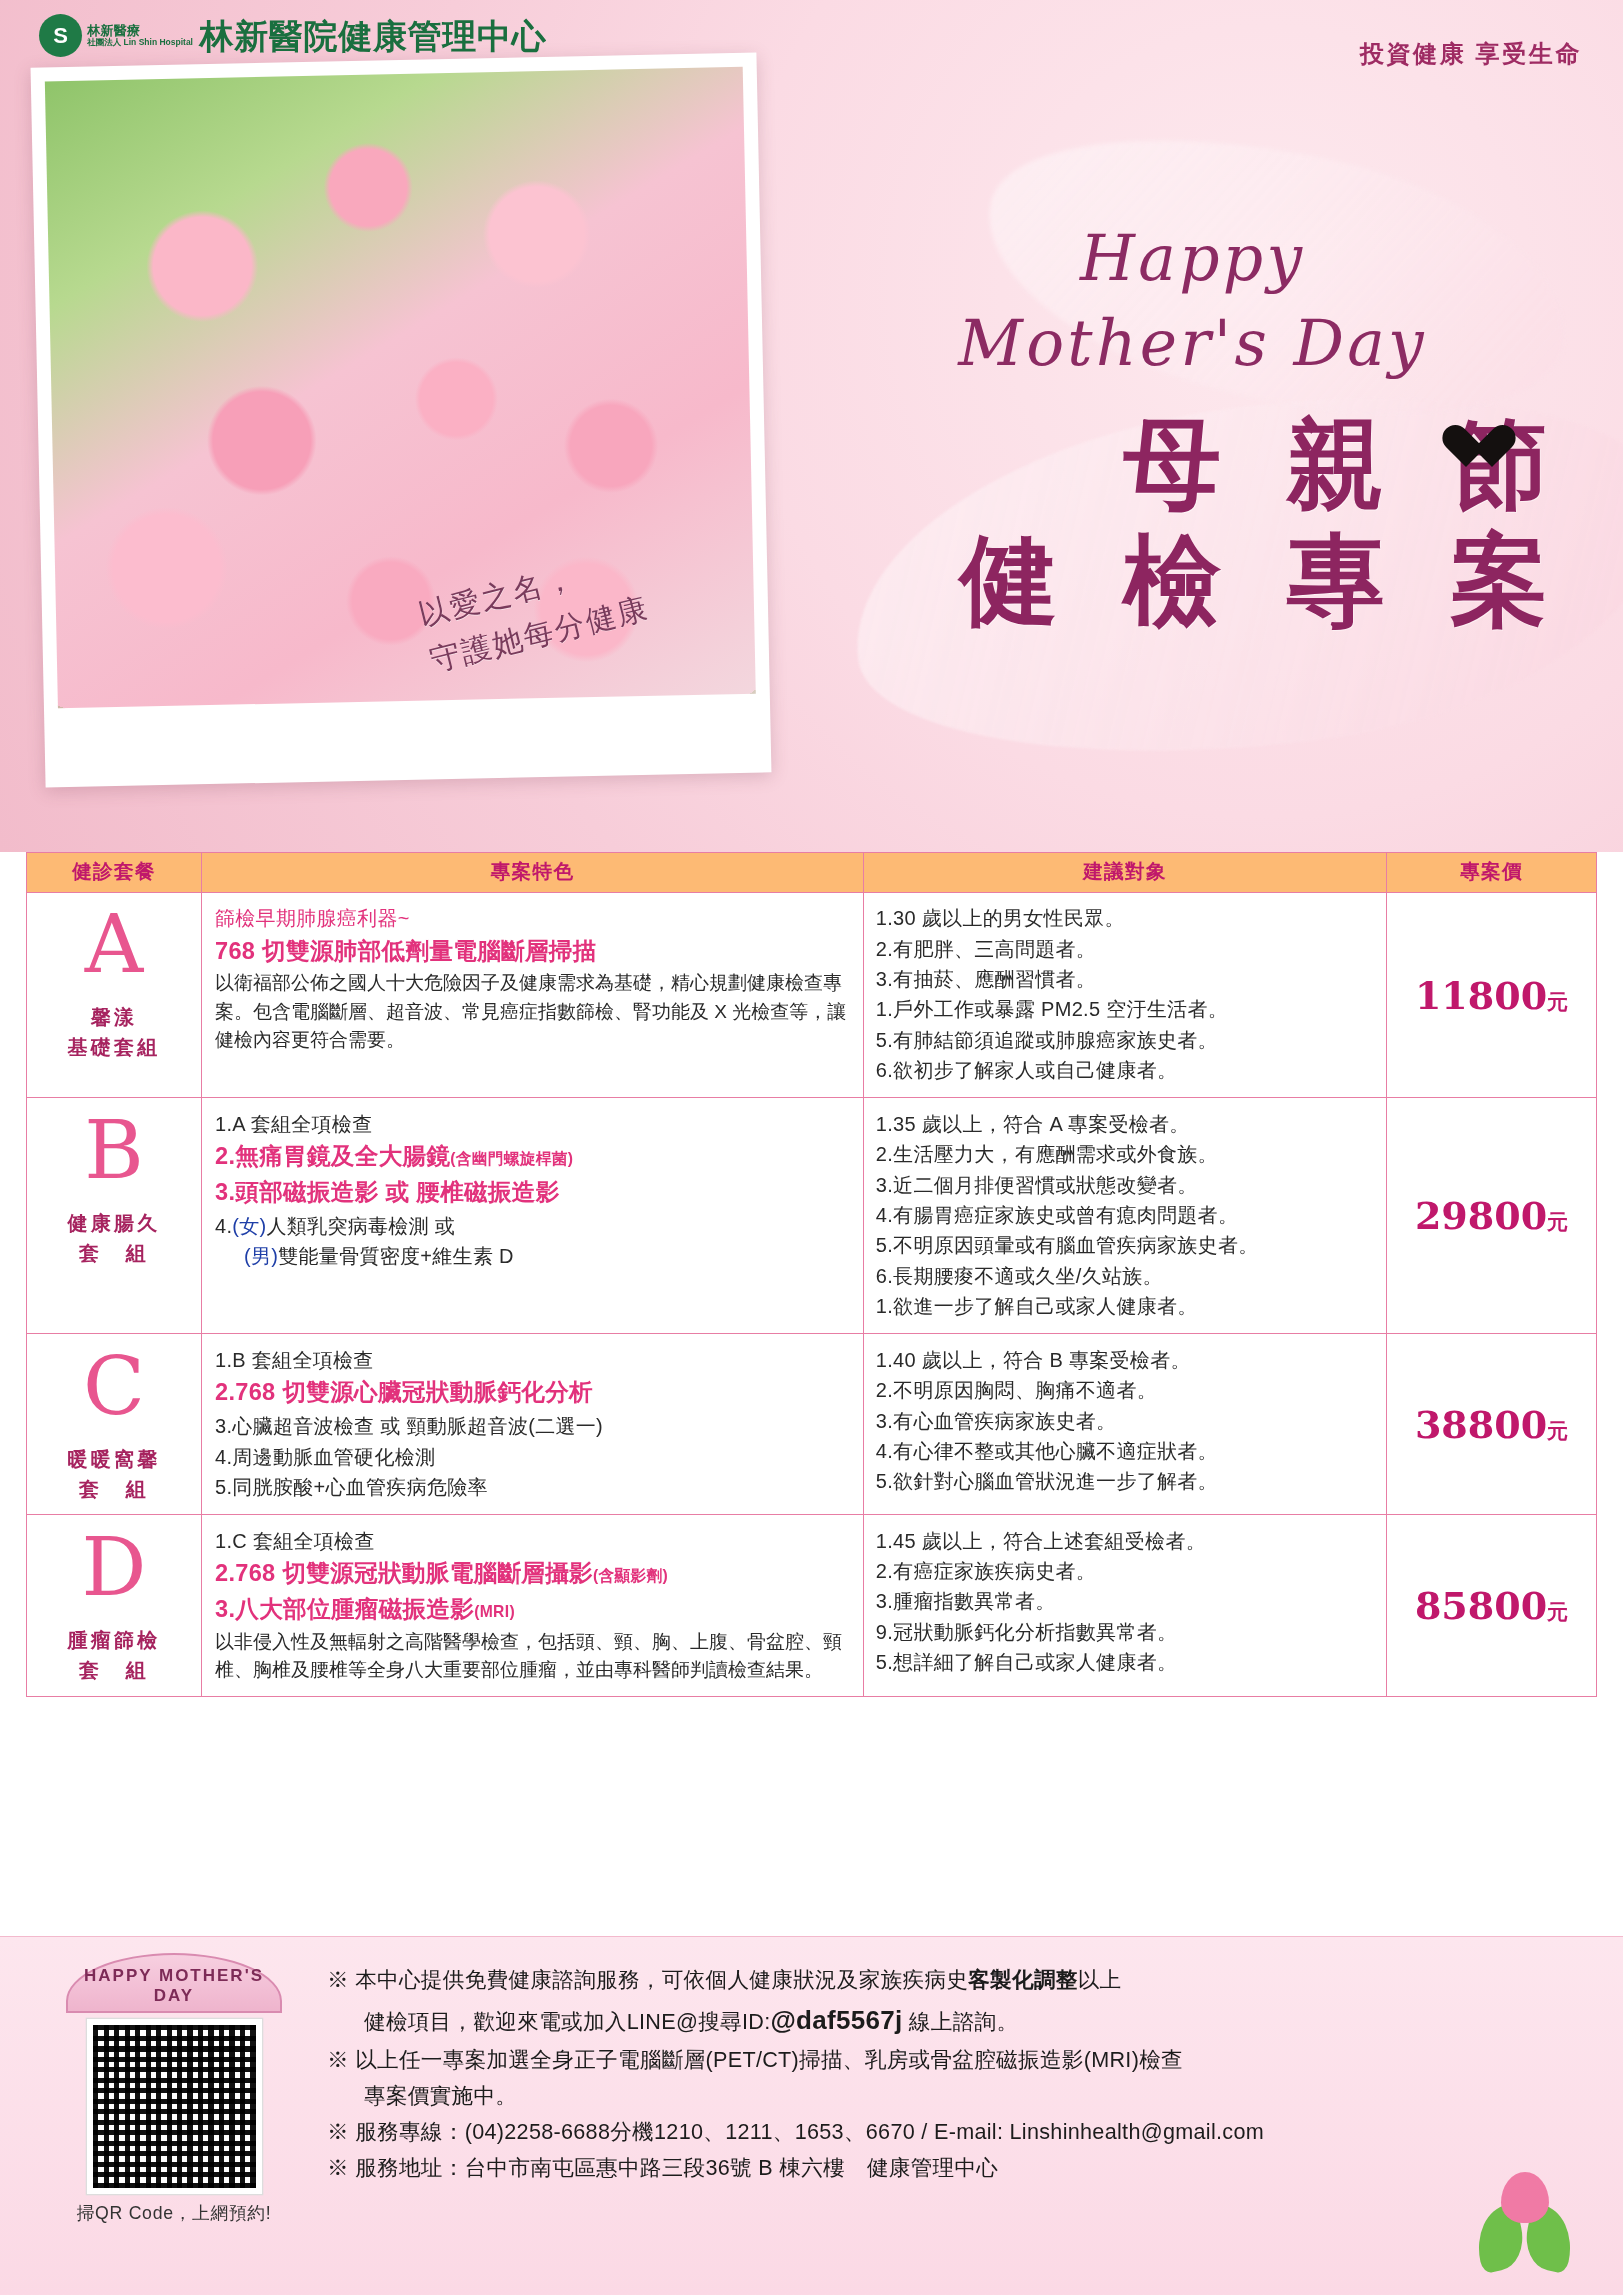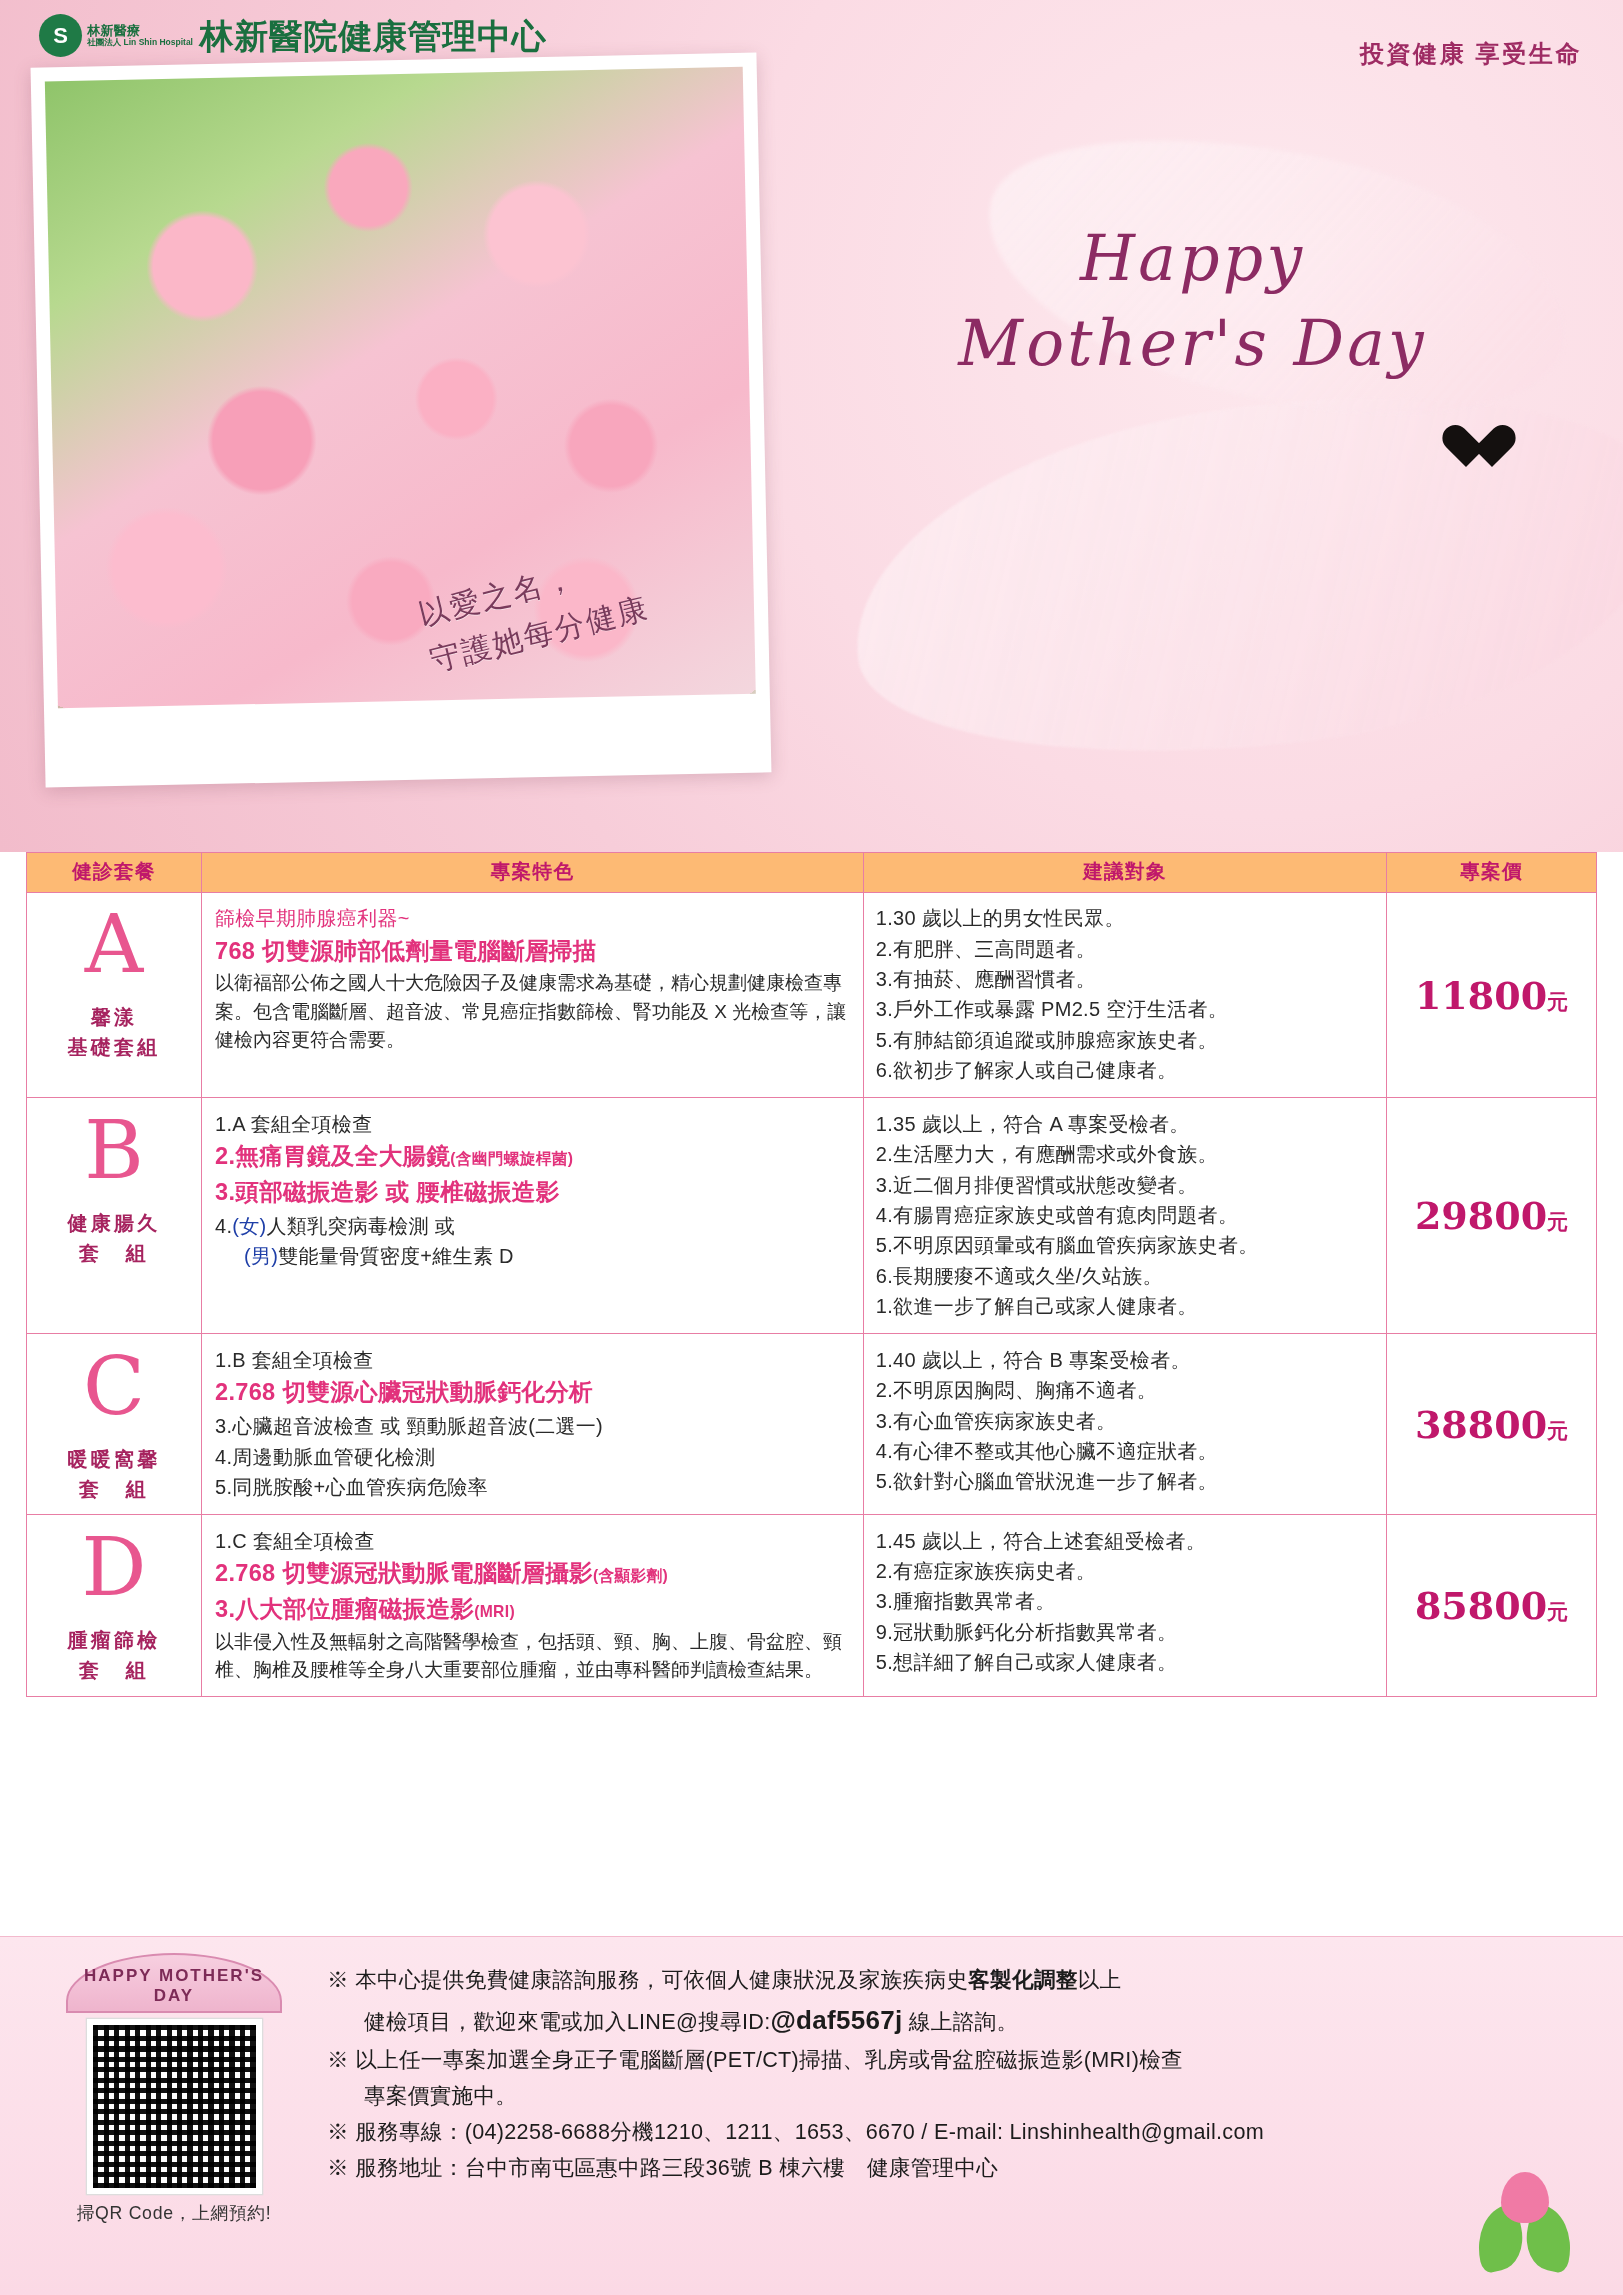--- a/index.html
+++ b/index.html
@@ -341,20 +341,24 @@
       <div>守護她每分健康</div>
     </div>
 
     <div class="happy">
       <div>Happy</div>
       <div>Mother's Day</div>
     </div>
 
     <div class="heart"></div>
 
+    <div class="cn-title">
+      <div>母 親 節</div>
+      <div>健 檢 專 案</div>
+    </div>
   </div>
 
   <table class="table">
     <colgroup>
       <col class="c1">
         <col class="c2">
         <col class="c3">
         <col class="c4">
     </colgroup>
     <thead class="thead">
@@ -376,21 +380,21 @@
           </td>
           <td class="feat">
             <div class="ln red">篩檢早期肺腺癌利器~</div>
             <div class="ln redbold">768 切雙源肺部低劑量電腦斷層掃描</div>
             <div class="sub">以衛福部公佈之國人十大危險因子及健康需求為基礎，精心規劃健康檢查專案。包含電腦斷層、超音波、常見癌症指數篩檢、腎功能及 X 光檢查等，讓健檢內容更符合需要。</div>
           </td>
           <td class="target">
             <div class="ln">1.30 歲以上的男女性民眾。</div>
             <div class="ln">2.有肥胖、三高問題者。</div>
             <div class="ln">3.有抽菸、應酬習慣者。</div>
-            <div class="ln">3.戶外工作或暴露 PM2.5 空汙生活者。</div>
+            <div class="ln">1.戶外工作或暴露 PM2.5 空汙生活者。</div>
             <div class="ln">5.有肺結節須追蹤或肺腺癌家族史者。</div>
             <div class="ln">6.欲初步了解家人或自己健康者。</div>
           </td>
           <td class="price"><span>11800</span><span class="yuan">元</span></td>
         </tr>
         <tr>
           <td class="pkg">
             <div class="letter">B</div>
             <div class="pname">
               <div>健康腸久</div>

